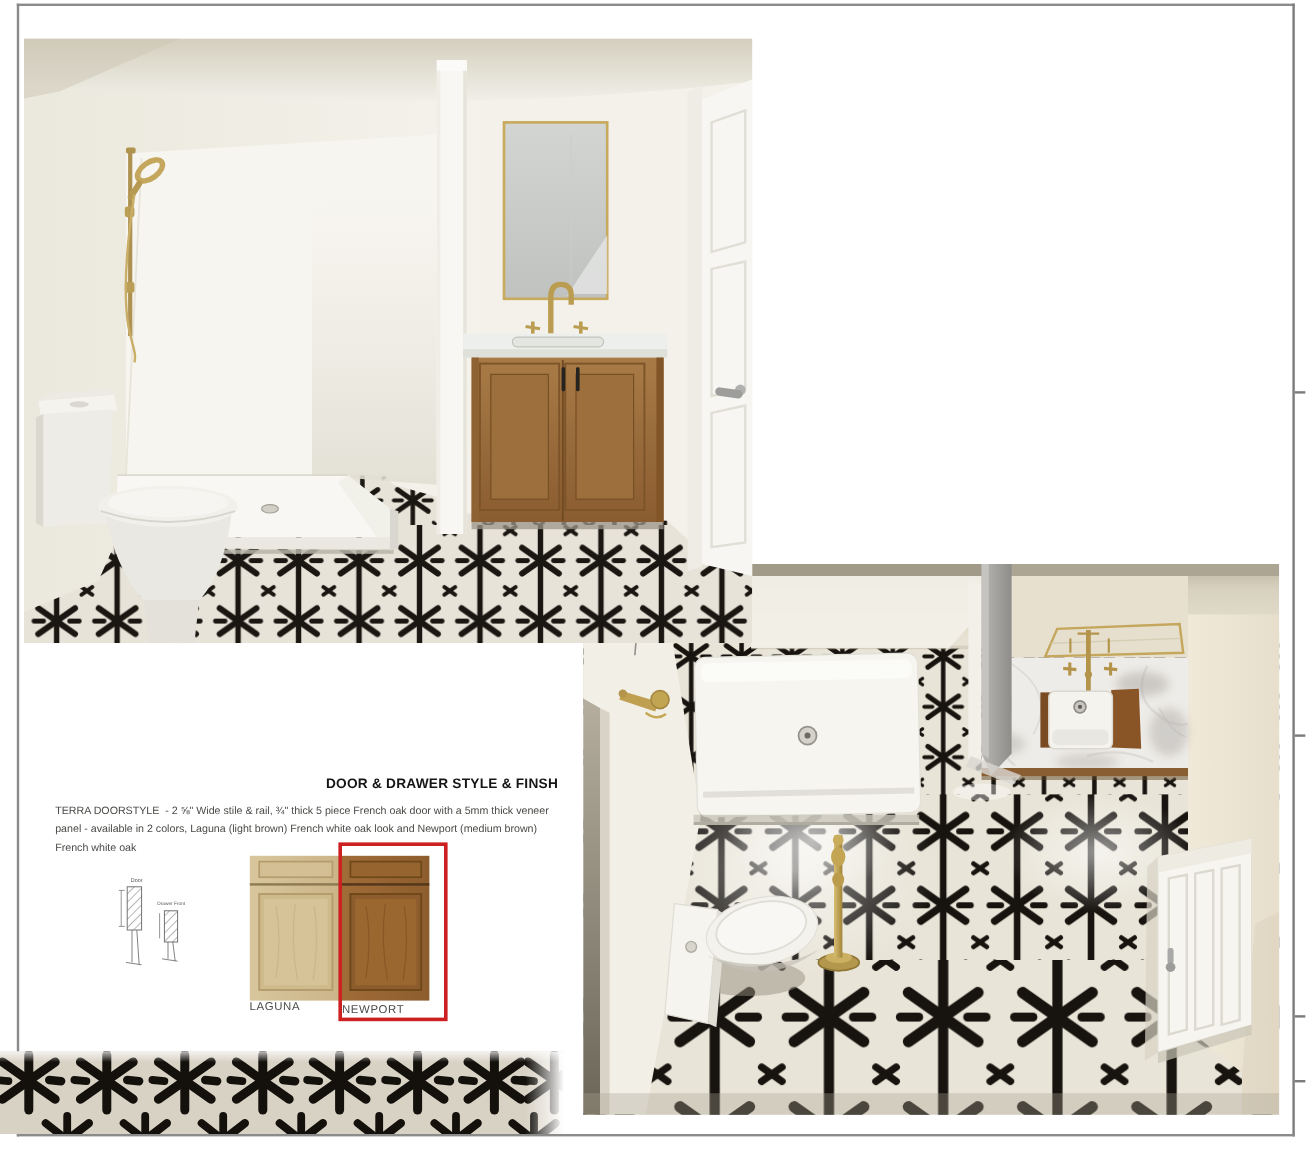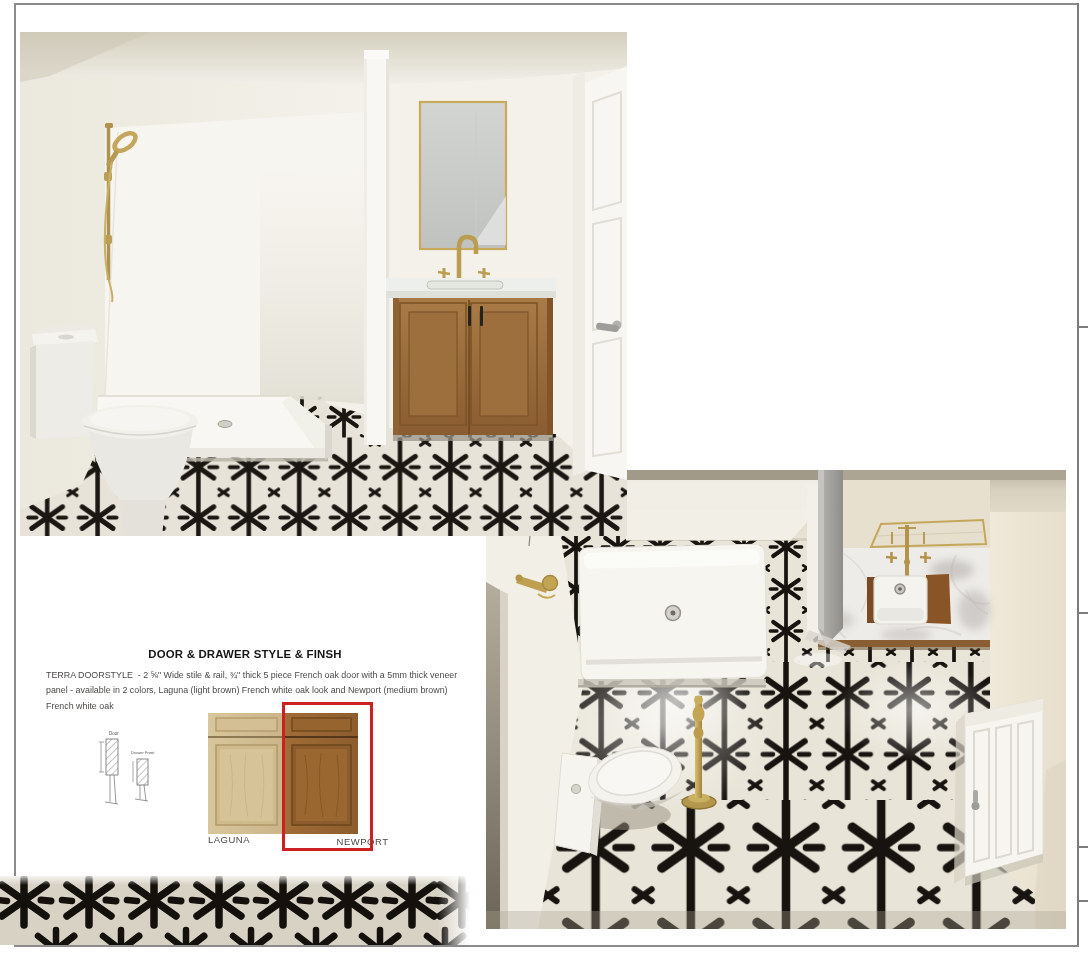--- a/index.html
+++ b/index.html
@@ -376,21 +376,21 @@
  <polygon points="565,51 607,34 607,448 565,438" fill="#f7f6f2"></polygon>
  <polygon points="573,70 601,60 601,170 573,178" fill="none" stroke="#e1ded6" stroke-width="2"></polygon>
  <polygon points="573,192 601,186 601,292 573,298" fill="none" stroke="#e1ded6" stroke-width="2"></polygon>
  <polygon points="573,312 601,306 601,420 573,424" fill="none" stroke="#e1ded6" stroke-width="2"></polygon>
  <circle cx="597" cy="293" r="4.5" fill="#b1b1af"></circle>
  <rect x="576" y="292" width="23" height="7" rx="3.5" fill="#9d9d9b" transform="rotate(8 588 295)"></rect>
 </g>
 </svg>
 </div>
 
-<div class="abs" style="left:25px;top:648px;width:440px;text-align:center;font-size:11.4px;font-weight:bold;color:#151515;letter-spacing:.2px;z-index:3;">DOOR &amp; DRAWER STYLE &amp; FINSH</div>
+<div class="abs" style="left:25px;top:648px;width:440px;text-align:right;font-size:11.4px;font-weight:bold;color:#151515;letter-spacing:.2px;z-index:3;">DOOR &amp; DRAWER STYLE &amp; FINSH</div>
 
 <div class="abs" style="left:46px;top:668px;width:440px;font-size:8.9px;line-height:15.3px;color:#4b4a47;white-space:nowrap;z-index:3;">TERRA DOORSTYLE&nbsp; - 2 ⅝" Wide stile &amp; rail, ¾" thick 5 piece French oak door with a 5mm thick veneer<br>panel - available in 2 colors, Laguna (light brown) French white oak look and Newport (medium brown)<br>French white oak</div>
 
 <div id="sketch" class="abs" style="left:96px;top:726px;width:70px;height:82px;z-index:3;">
 <svg width="70" height="82" viewBox="0 0 70 82" xmlns="http://www.w3.org/2000/svg">
 <defs>
 <pattern id="hatch" width="5" height="5" patternUnits="userSpaceOnUse" patternTransform="rotate(45)">
  <rect width="5" height="5" fill="#ffffff"></rect>
  <line x1="0" y1="0" x2="0" y2="5" stroke="#9a9a98" stroke-width="1.2"></line>
 </pattern>
@@ -445,21 +445,21 @@
 <rect x="7" y="32" width="59" height="80" fill="#8d5c2c" stroke="#6f4819" stroke-width="1.6"></rect>
 <rect x="11" y="36" width="51" height="72" fill="#99672f"></rect>
 <path d="M20,42 q5,28 0,60 M36,40 q-4,32 2,64 M52,42 q4,30 -1,62" stroke="#835424" stroke-width="1" fill="none" opacity="0.8"></path>
 </svg>
 </div>
 
 <div class="abs" style="left:282px;top:702px;width:85px;height:143px;border:3px solid #cd2020;z-index:4;"></div>
 
 <div class="abs" style="left:208px;top:834px;width:77px;text-align:left;font-size:9.5px;letter-spacing:.5px;color:#4a4a48;z-index:3;">LAGUNA</div>
 
-<div class="abs" style="left:285px;top:836px;width:73px;text-align:center;font-size:9.5px;letter-spacing:.5px;color:#4a4a48;z-index:3;margin-left:41px;">NEWPORT</div>
+<div class="abs" style="left:285px;top:836px;width:73px;text-align:left;font-size:9.5px;letter-spacing:.5px;color:#4a4a48;z-index:3;">NEWPORT</div>
 
 <div id="strip" class="abs" style="left:0px;top:876px;width:470px;height:69px;z-index:3;">
 <svg width="470" height="69" viewBox="0 0 470 69" xmlns="http://www.w3.org/2000/svg">
 <defs>
 <linearGradient id="fadeT" x1="0" y1="0" x2="0" y2="1">
  <stop offset="0" stop-color="#ffffff" stop-opacity="1"></stop>
           <stop offset="1" stop-color="#ffffff" stop-opacity="0"></stop>
 </linearGradient>
 <linearGradient id="fadeR" x1="0" y1="0" x2="1" y2="0">
  <stop offset="0" stop-color="#ffffff" stop-opacity="0"></stop>

